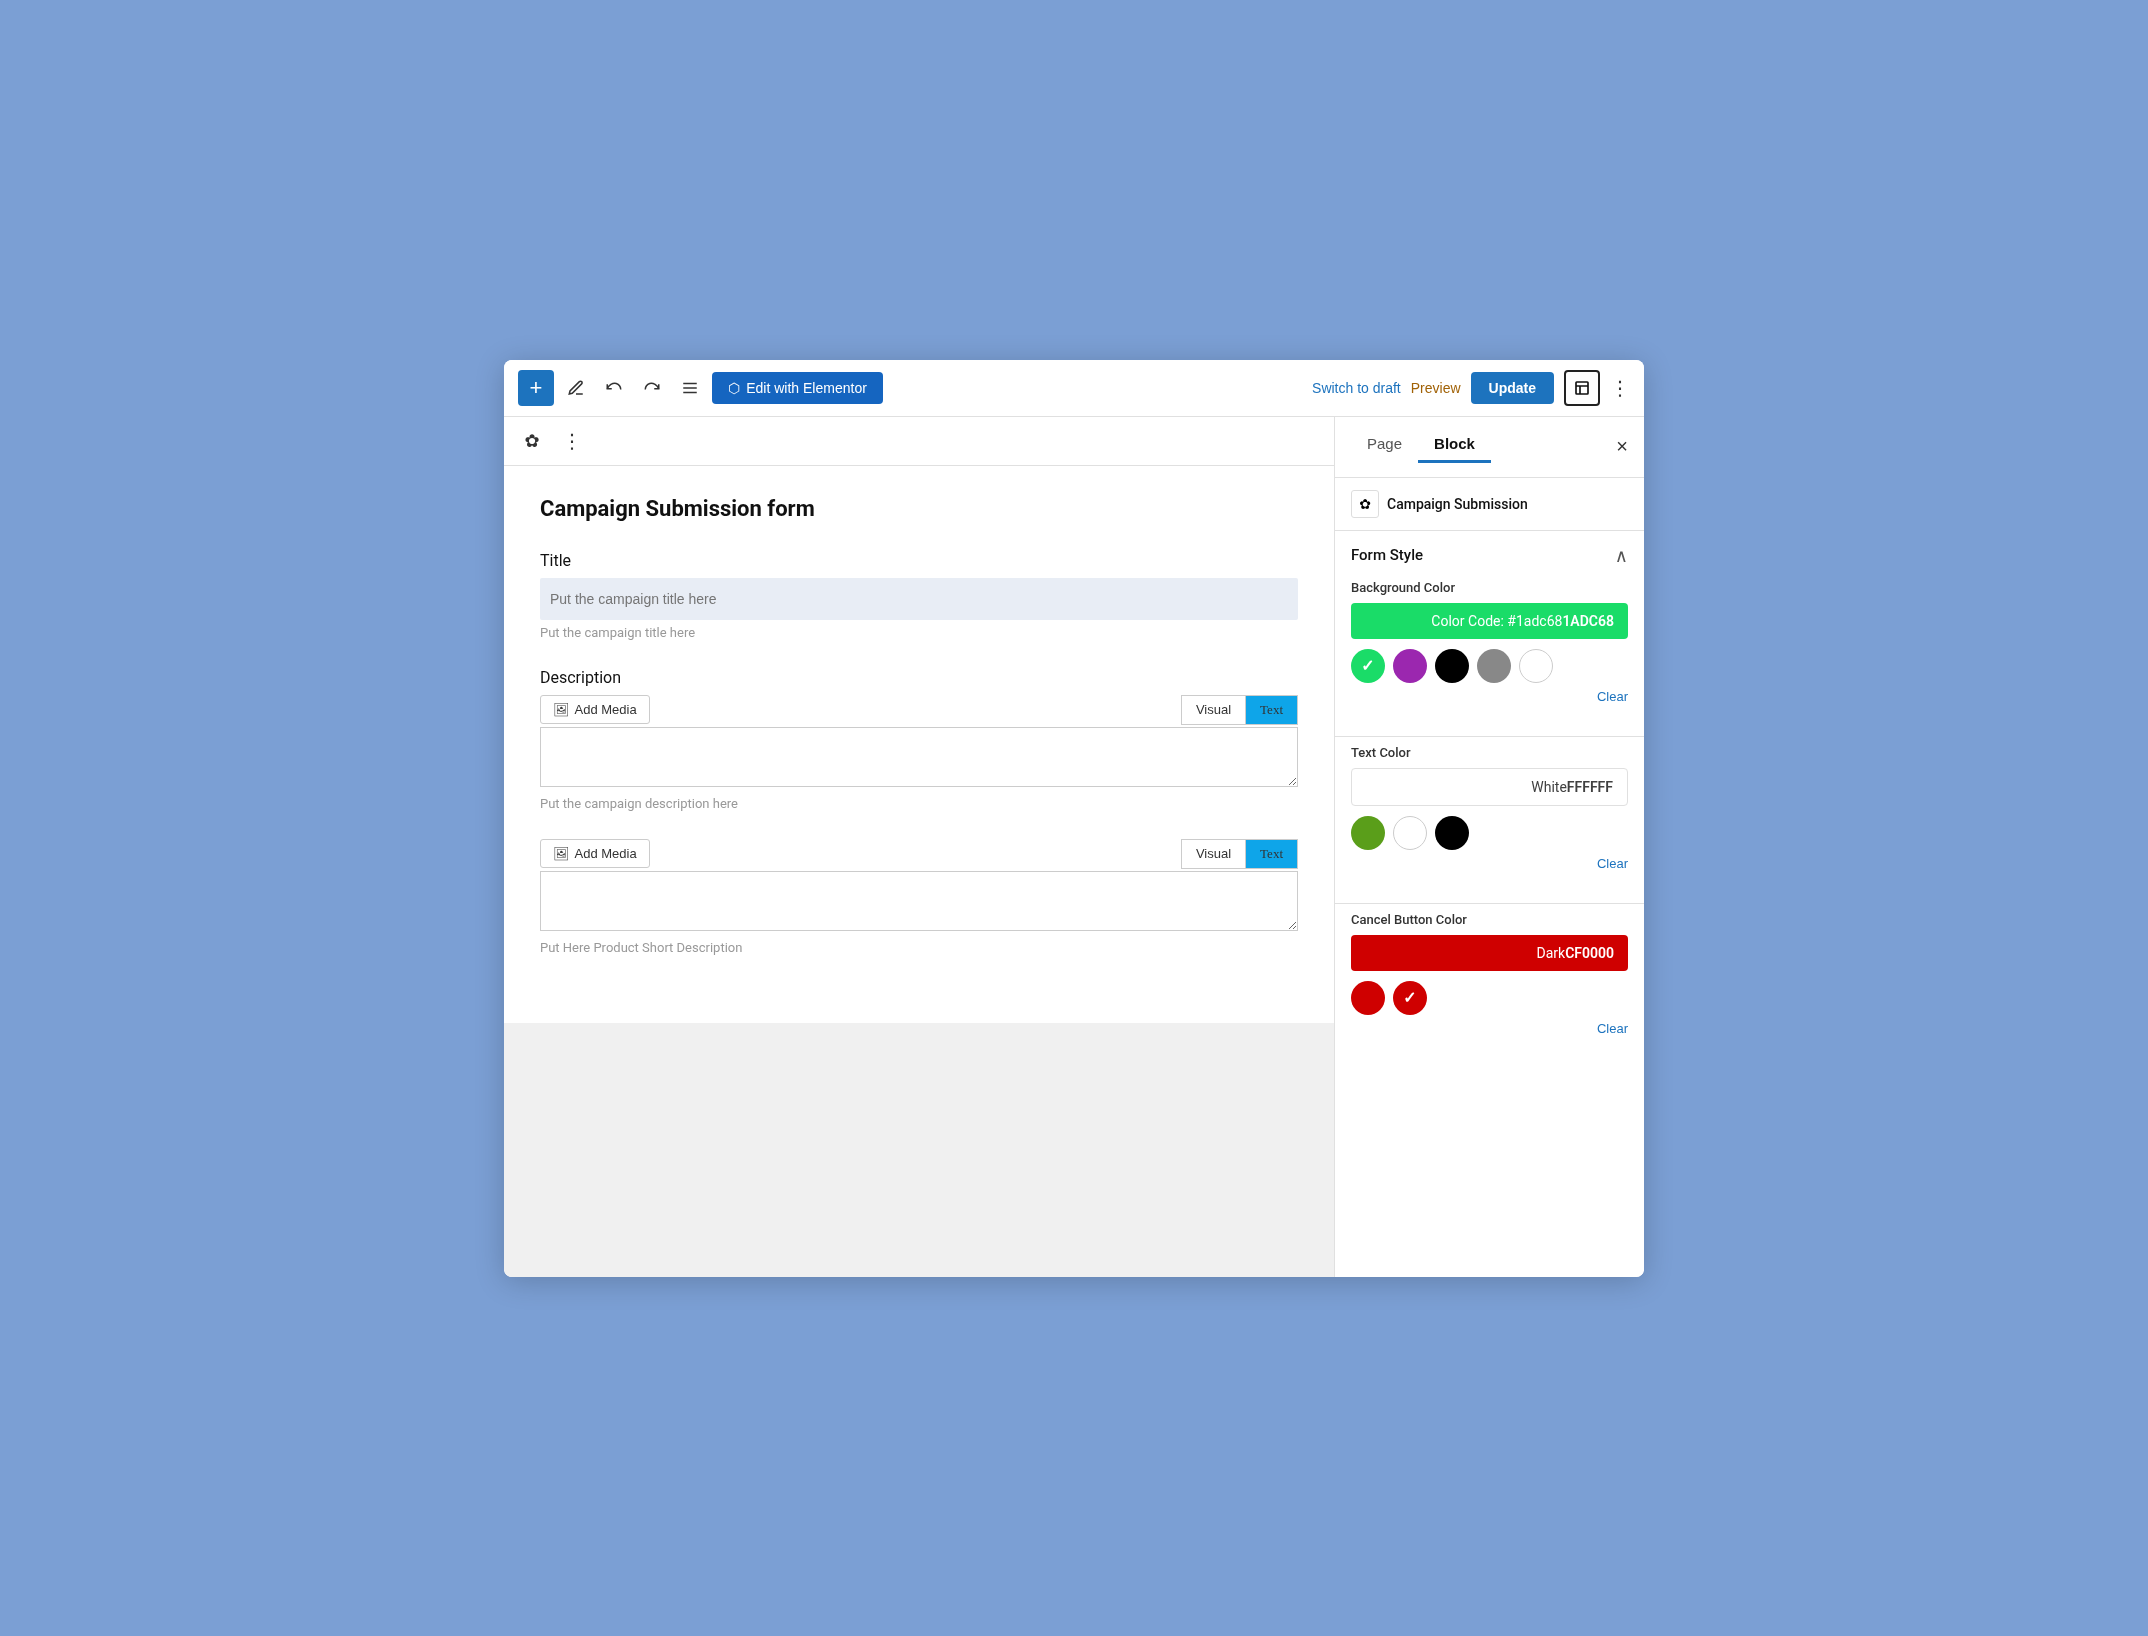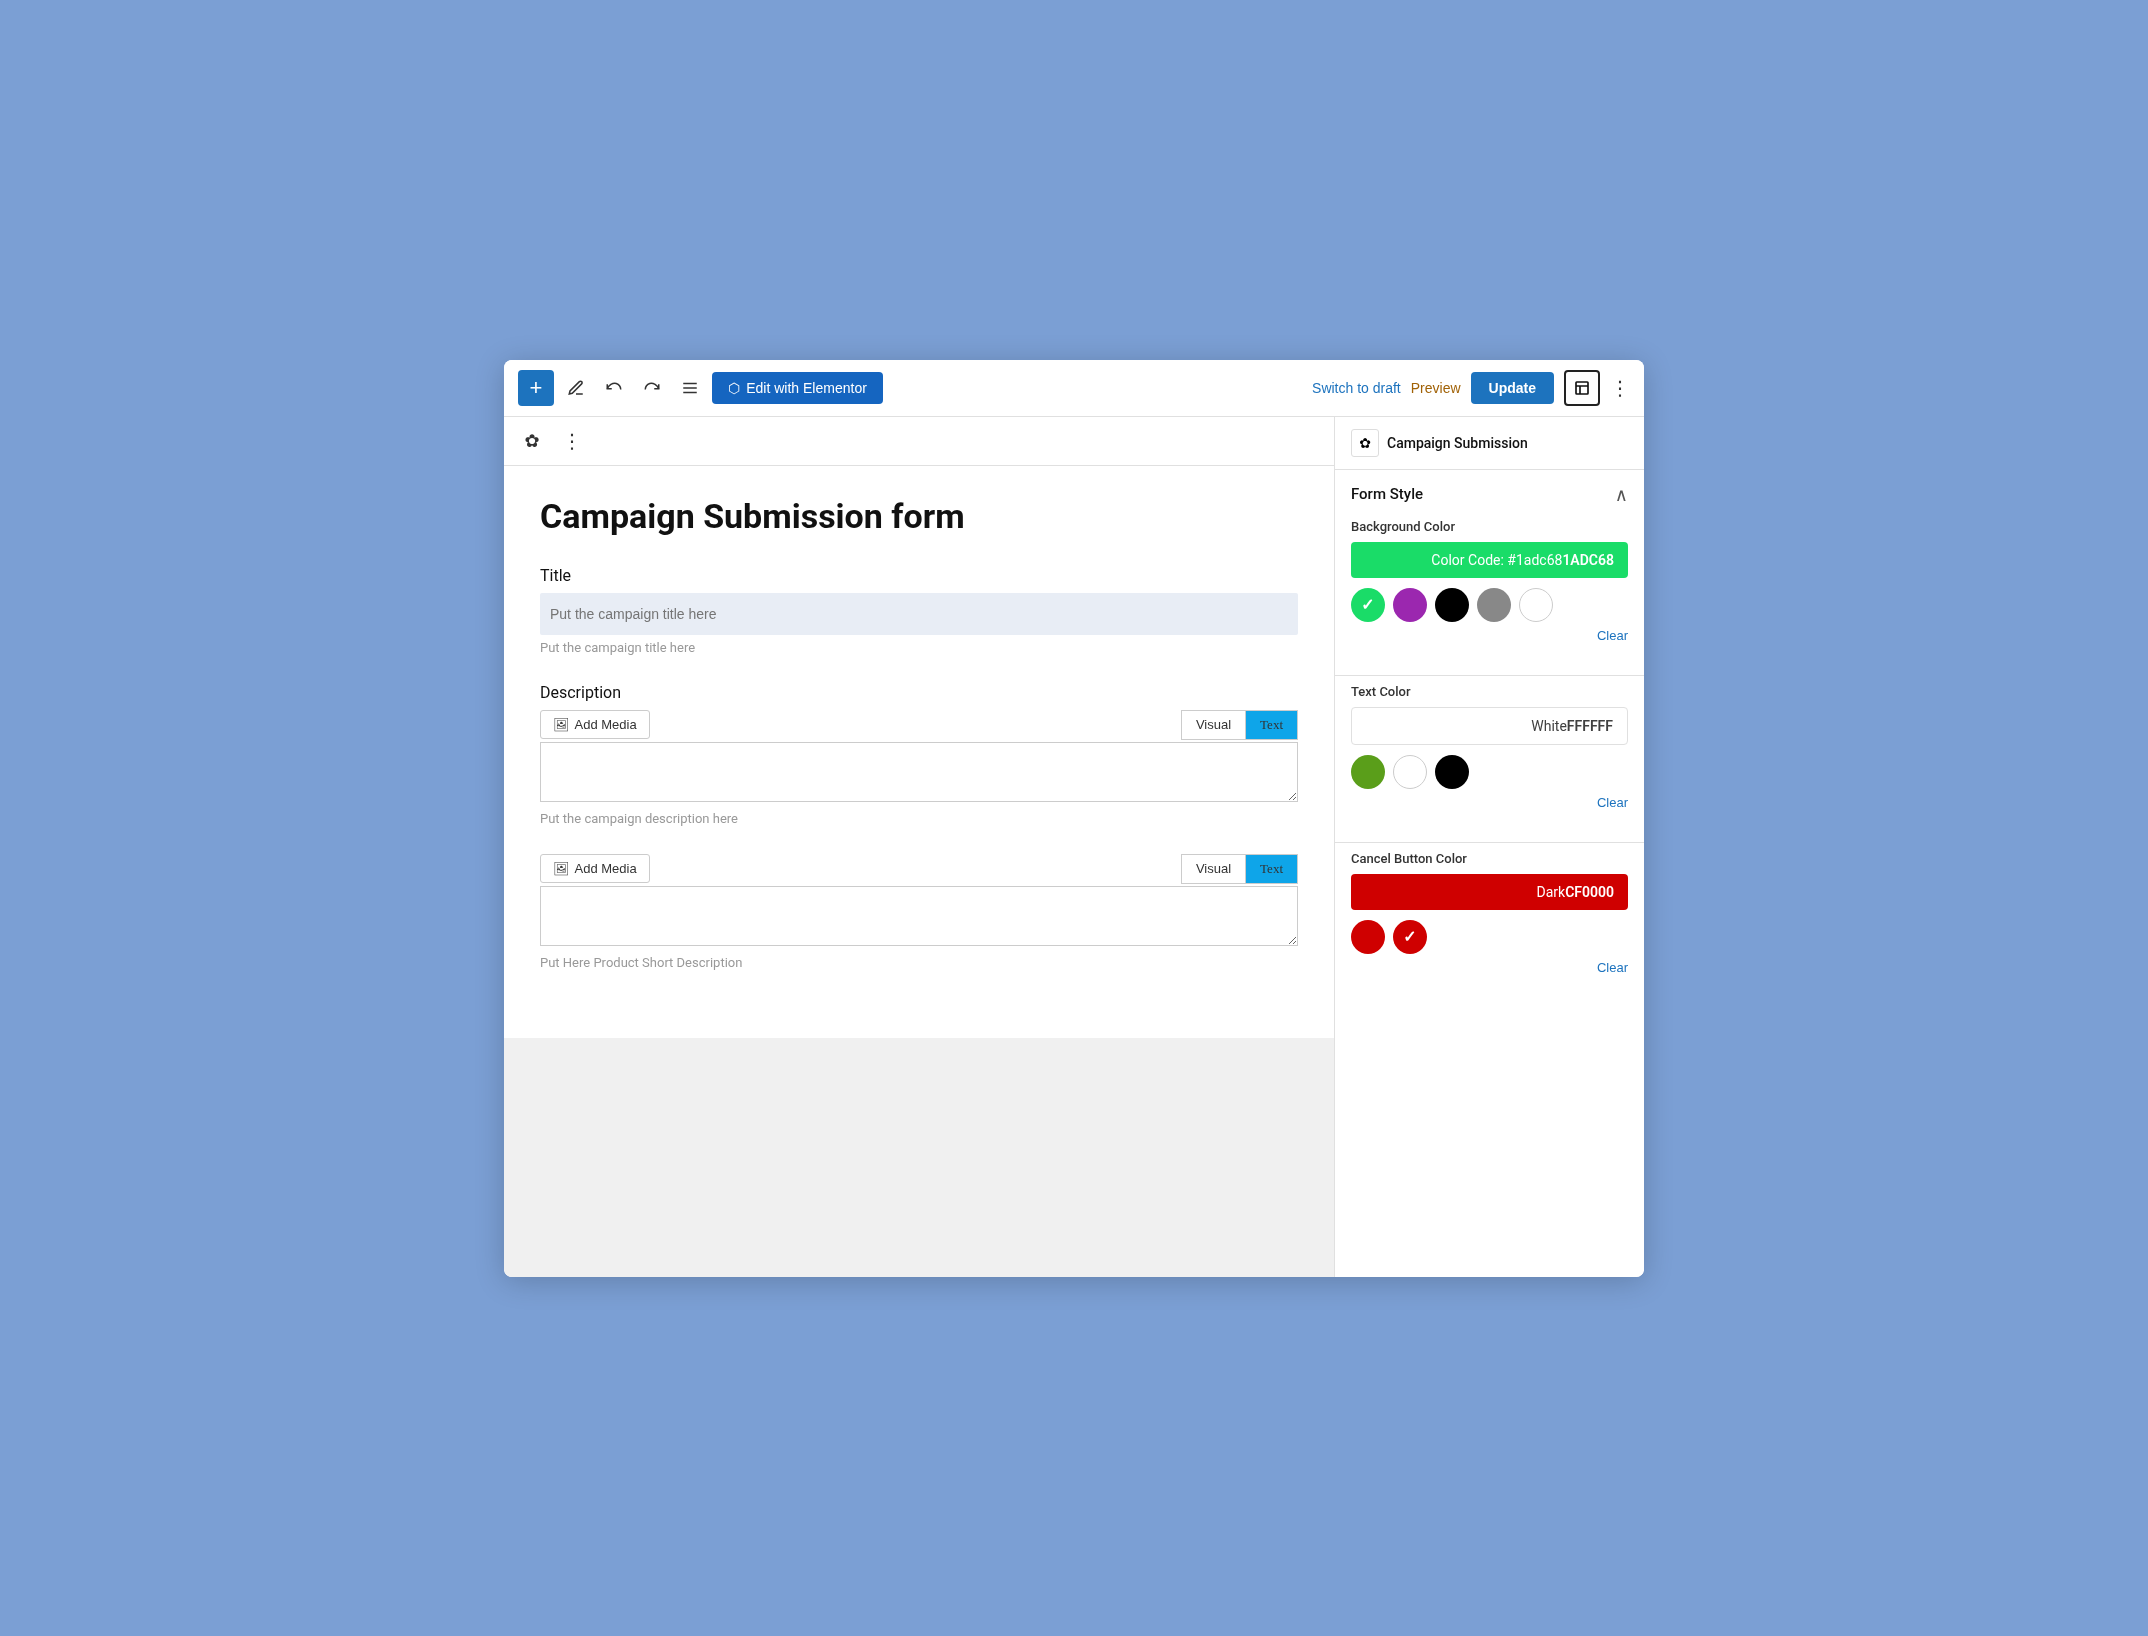--- a/index.html
+++ b/index.html
@@ -125,21 +125,21 @@
       border-bottom: 1px solid #e0e0e0;
       padding: 8px 12px;
       display: flex; align-items: center; gap: 8px;
     }
     .editor-content {
       background: white;
       margin: 0;
       padding: 30px 36px 40px;
     }
     .form-title-heading {
-      font-size: 34px;
+      font-size: 22px;
       font-weight: 700;
       color: #111;
       margin-bottom: 30px;
     }
     .field-section { margin-bottom: 28px; }
     .field-label {
       font-size: 16px;
       font-weight: 400;
       color: #111;
       margin-bottom: 8px;
@@ -421,20 +421,27 @@
           </div>
           <div class="textarea-wrap">
             <textarea class="desc-textarea" style=""></textarea>
           </div>
           <div class="field-hint">Put Here Product Short Description</div>
         </div>
       </div>
     </div>
 
     <div class="sidebar">
+      <div class="sidebar-header">
+        <div class="sidebar-tabs">
+          <button class="sidebar-tab">Page</button>
+          <button class="sidebar-tab active">Block</button>
+        </div>
+        <button class="close-btn">×</button>
+      </div>
 
       <div class="block-info">
         <div class="block-icon">✿</div>
         <span class="block-name">Campaign Submission</span>
       </div>
 
       <div class="form-style-section">
         <div class="section-header">
           <span class="section-header-label">Form Style</span>
           <span class="chevron">∧</span>

